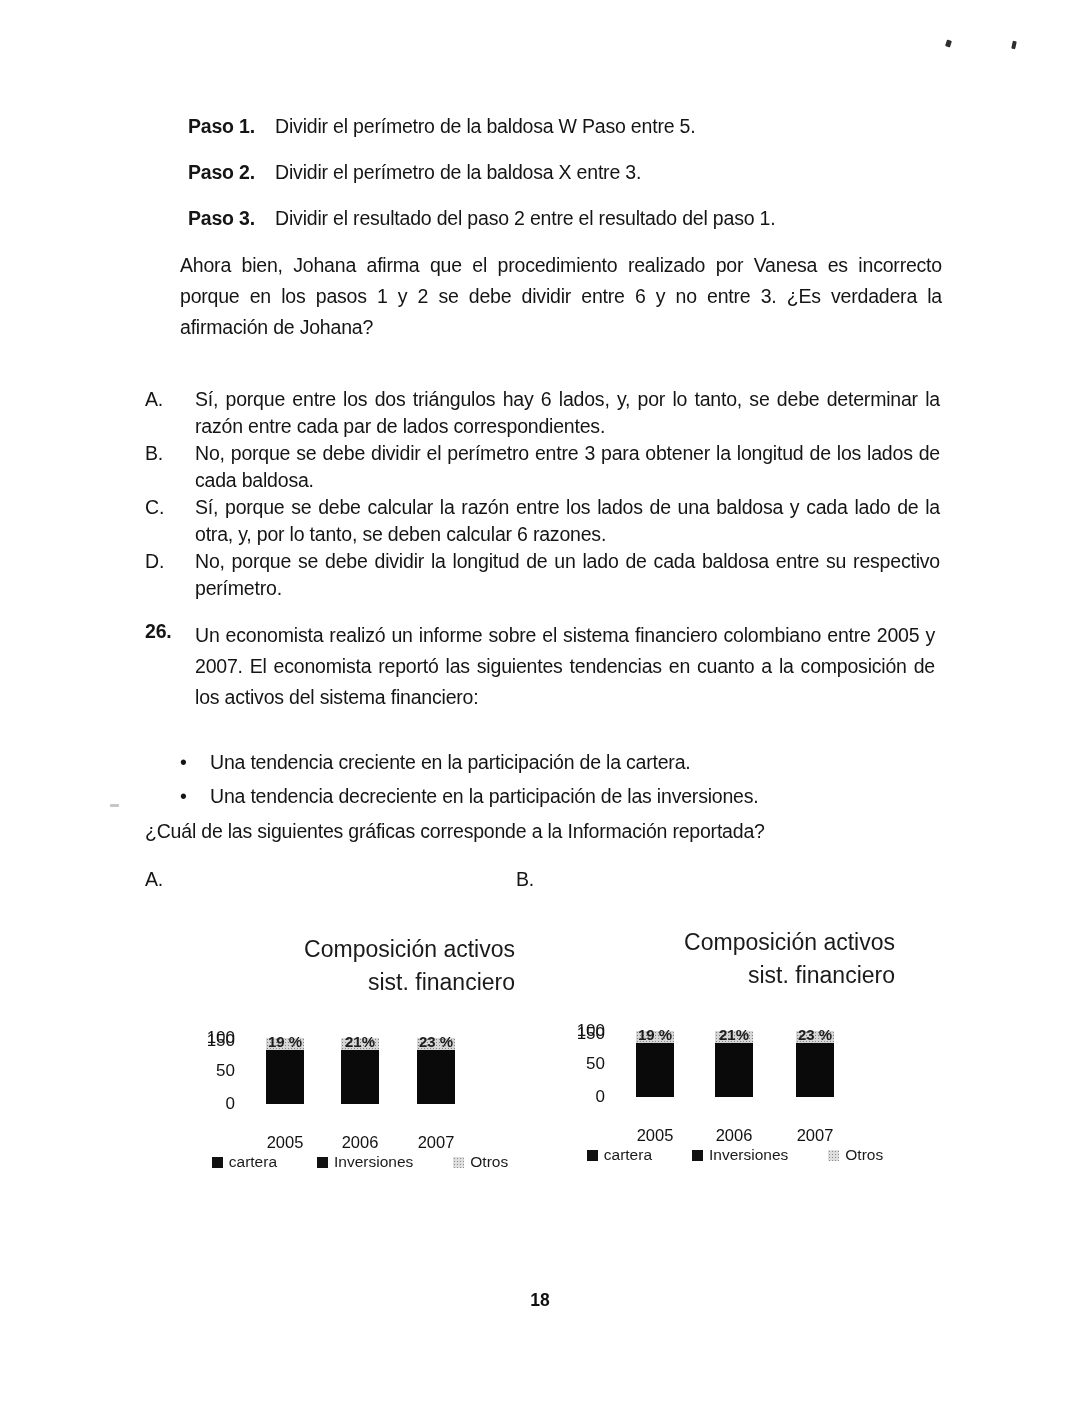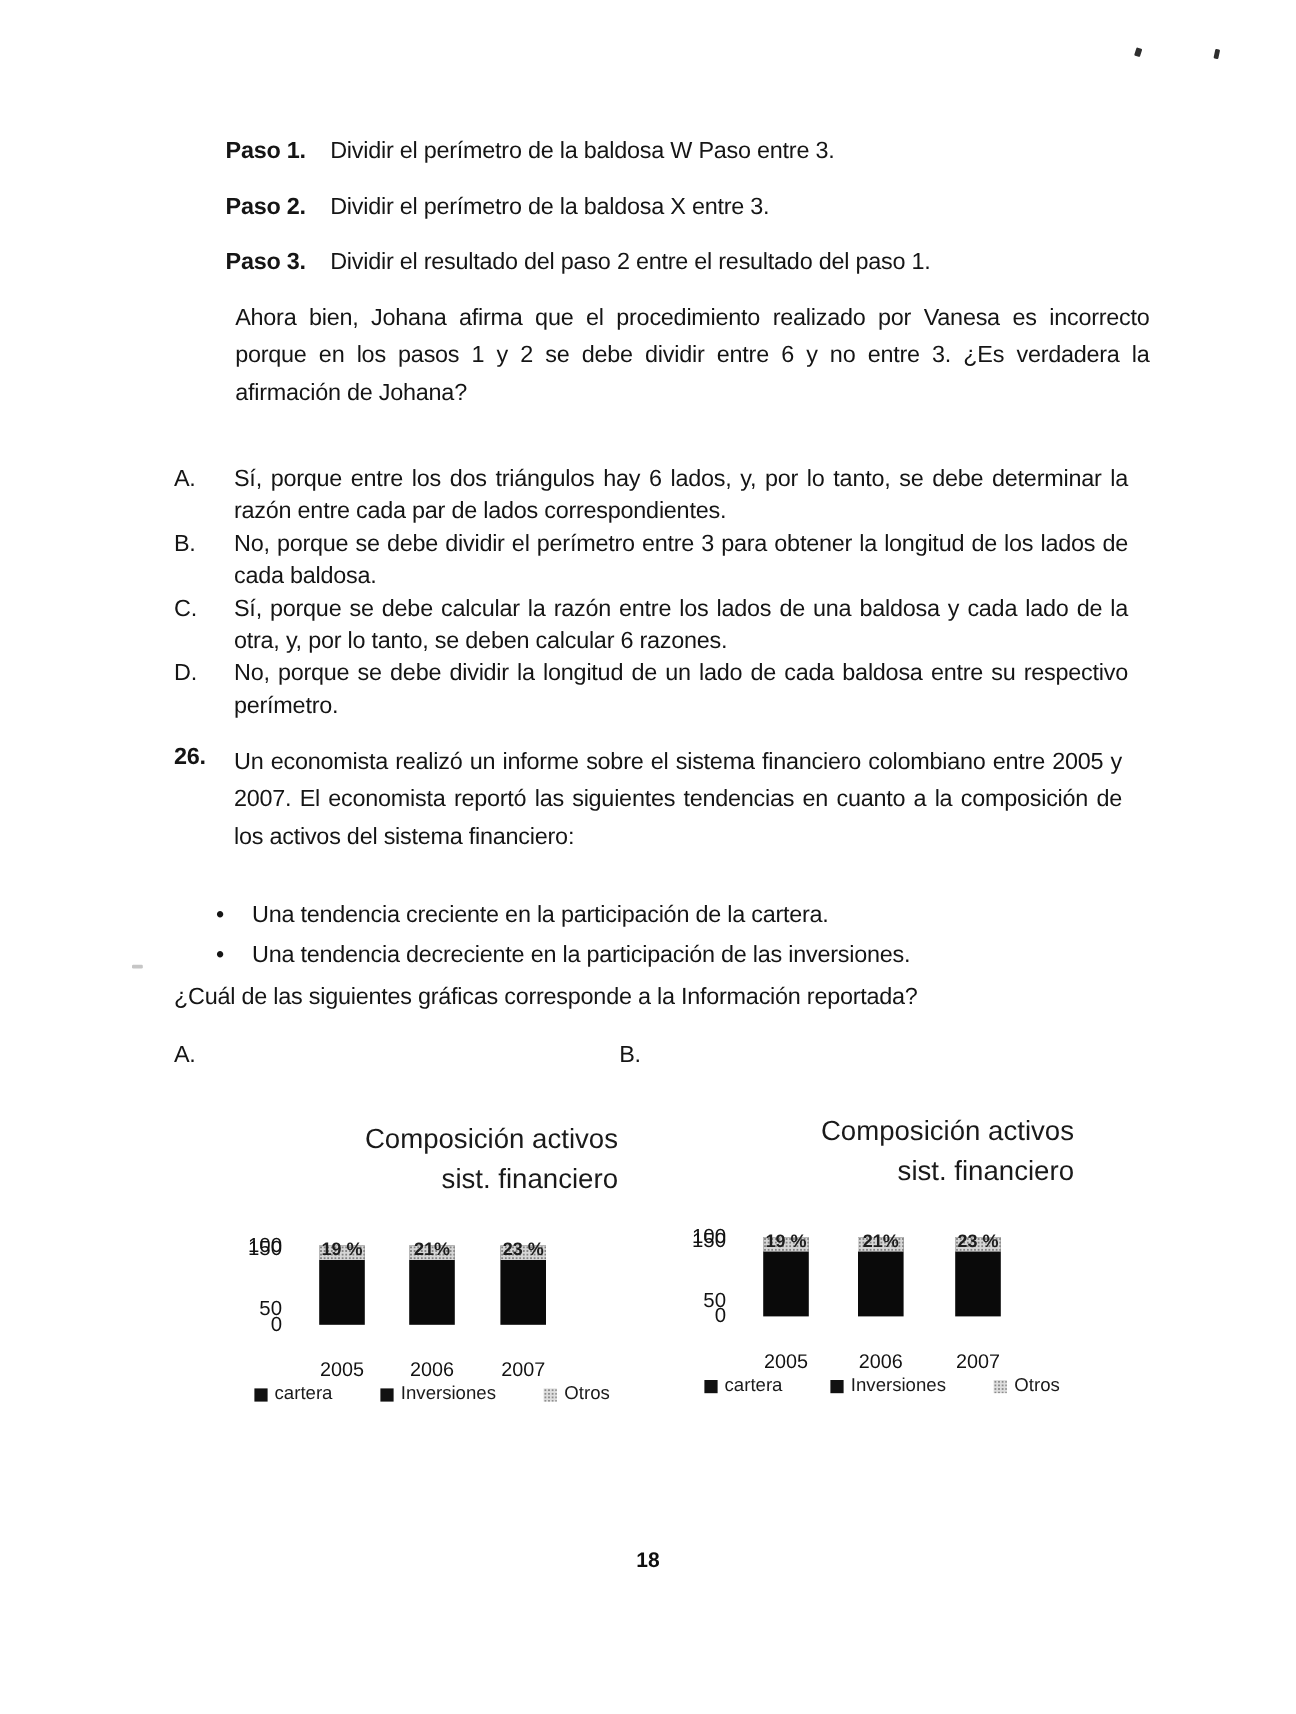--- a/index.html
+++ b/index.html
@@ -17,21 +17,21 @@
   .speck{position:absolute;background:#2e2e2e;border-radius:1px;}
   .speck-1{left:946px;top:40px;width:5px;height:7px;transform:rotate(18deg);}
   .speck-2{left:1012px;top:41px;width:4px;height:8px;transform:rotate(12deg);}
   .speck-3{left:110px;top:804px;width:9px;height:3px;background:#c6c6c6;}
   
   .steps{position:absolute;left:188px;top:112px;font-size:19.5px;}
   .step{margin-bottom:17px;line-height:29px;}
   .step .b{font-weight:bold;margin-right:15px;}
   
   .para{
-    position:absolute;left:196px;top:250px;width:762px;
+    position:absolute;left:180px;top:250px;width:762px;
     font-size:19.5px;line-height:31px;text-align:justify;
   }
   
   .options{position:absolute;left:145px;top:386px;width:795px;font-size:19.5px;}
   .option{display:flex;line-height:27px;}
   .option .letter{width:50px;flex:none;}
   .option .text{flex:1;text-align:justify;}
   
   .q26{position:absolute;left:145px;top:620px;width:790px;font-size:19.5px;display:flex;}
   .q26 .num{width:50px;flex:none;font-weight:bold;}
@@ -48,21 +48,21 @@
   .chart-a{left:185px;top:925px;width:330px;}
   .chart-b{left:555px;top:918px;width:340px;}
   .ct{
     position:absolute;top:8px;left:20px;right:0;text-align:right;
     font-size:23px;line-height:33px;color:#1a1a1a;letter-spacing:0;
   }
   .yt{
     position:absolute;left:0;width:50px;text-align:right;
     font-size:17px;line-height:20px;color:#121212;letter-spacing:0;
   }
-  .yt-0{top:70px;margin-top:36px;}.yt-1{top:103px;}.yt-2{top:136px;margin-top:20px;}.yt-3{top:169px;}
+  .yt-0{top:70px;margin-top:36px;}.yt-1{top:103px;}.yt-2{top:136px;}.yt-3{top:169px;}
   .bgroup{position:absolute;top:113px;width:62px;}
   .bar{width:38px;height:66px;margin:0 auto;background:#0a0a0a;position:relative;}
   .band{
     position:absolute;top:0;left:0;right:0;height:12px;
     background-color:#d6d6d6;
     background-image:radial-gradient(#808080 0.8px, transparent 1px);
     background-size:3px 3px;
   }
   .bar-label{
     position:absolute;top:-5px;left:0;right:0;text-align:center;
@@ -95,21 +95,21 @@
 
 <div class="sheet">
 
   <div class="speck speck-1"></div>
   <div class="speck speck-2"></div>
   <div class="speck speck-3"></div>
 
   <div class="steps">
     <div class="step">
       <span class="b">Paso 1.</span>
-      <span>Dividir el perímetro de la baldosa W Paso entre 3.</span>
+      <span>Dividir el perímetro de la baldosa W Paso entre 5.</span>
     </div>
     <div class="step">
       <span class="b">Paso 2.</span>
       <span>Dividir el perímetro de la baldosa X entre 3.</span>
     </div>
     <div class="step">
       <span class="b">Paso 3.</span>
       <span>Dividir el resultado del paso 2 entre el resultado del paso 1.</span>
     </div>
   </div>

